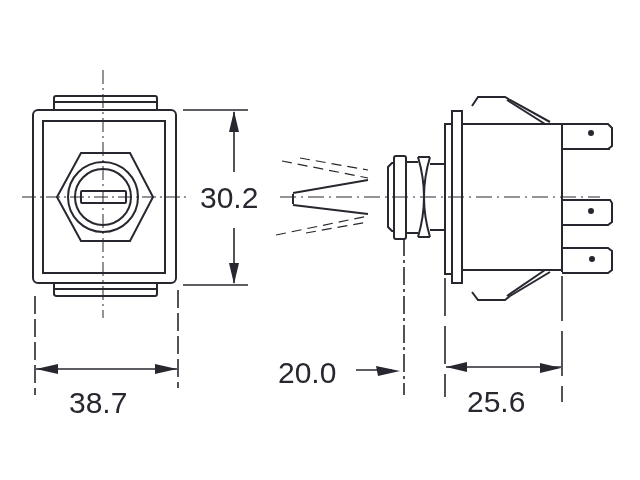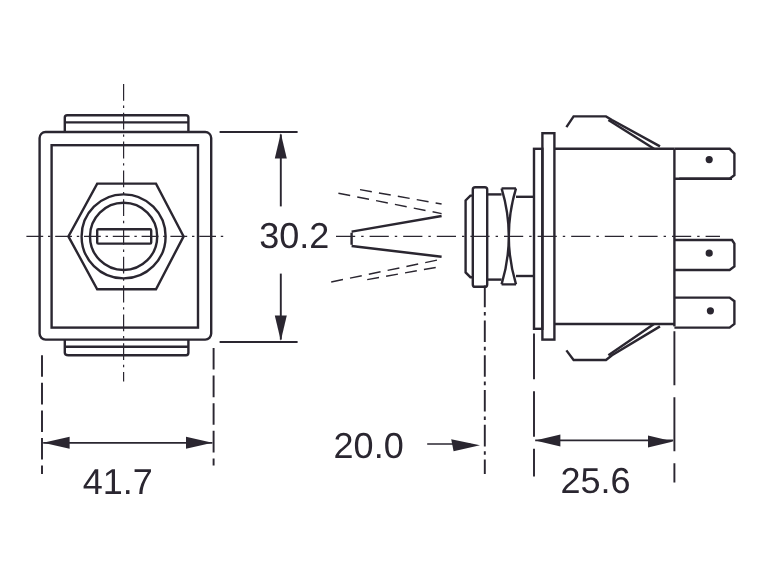--- a/index.html
+++ b/index.html
@@ -110,16 +110,16 @@
     <g>
       <line x1="445" y1="278" x2="445" y2="397" stroke-width="1.6" stroke-dasharray="38,10"></line>
       <line x1="562" y1="276" x2="562" y2="402" stroke-width="1.6" stroke-dasharray="45,10"></line>
       <line x1="446" y1="367" x2="561" y2="367" stroke-width="1.4"></line>
       <polygon points="446,367 467,362 467,372" fill="#2a2630" stroke="none"></polygon>
       <polygon points="561,368 540,363 540,373" fill="#2a2630" stroke="none"></polygon>
     </g>
   </g>
 </svg>
 
-<div class="dim-label" style="left:216px; top:183px;">30.2</div>
-<div class="dim-label" style="left:69px; top:388px;">41.7</div>
+<div class="dim-label" style="left:200px; top:183px;">30.2</div>
+<div class="dim-label" style="left:69px; top:388px;">38.7</div>
 <div class="dim-label" style="left:278px; top:358px;">20.0</div>
 <div class="dim-label" style="left:467px; top:387px;">25.6</div>
 
 </body></html>

